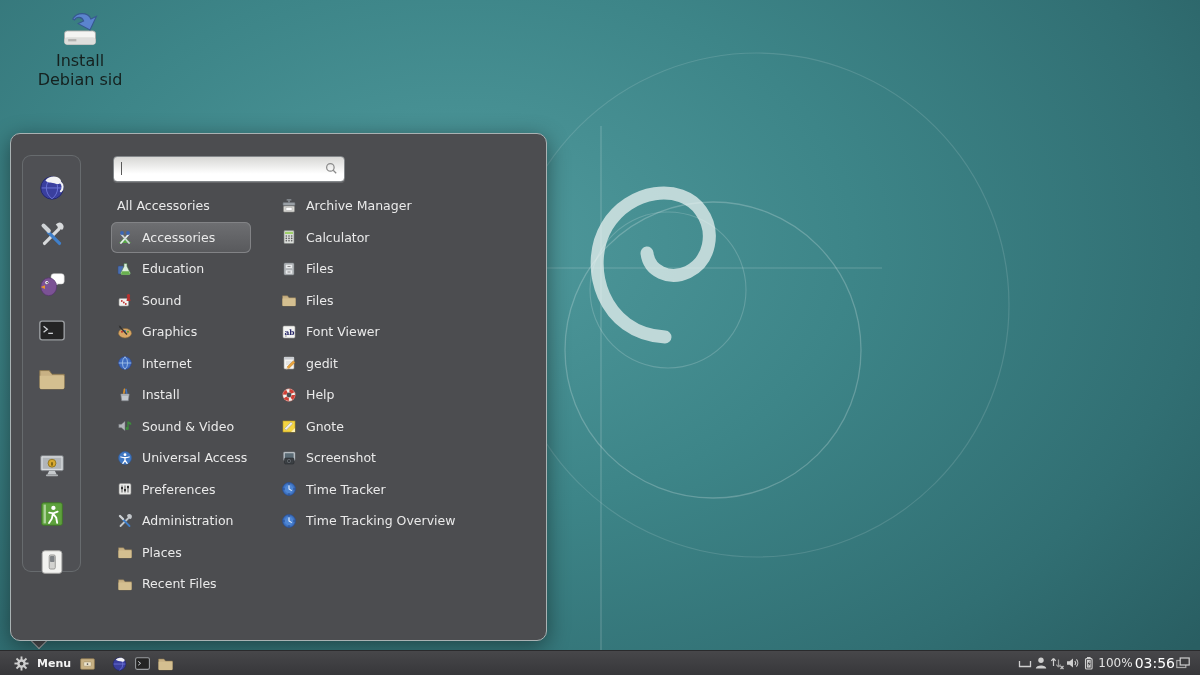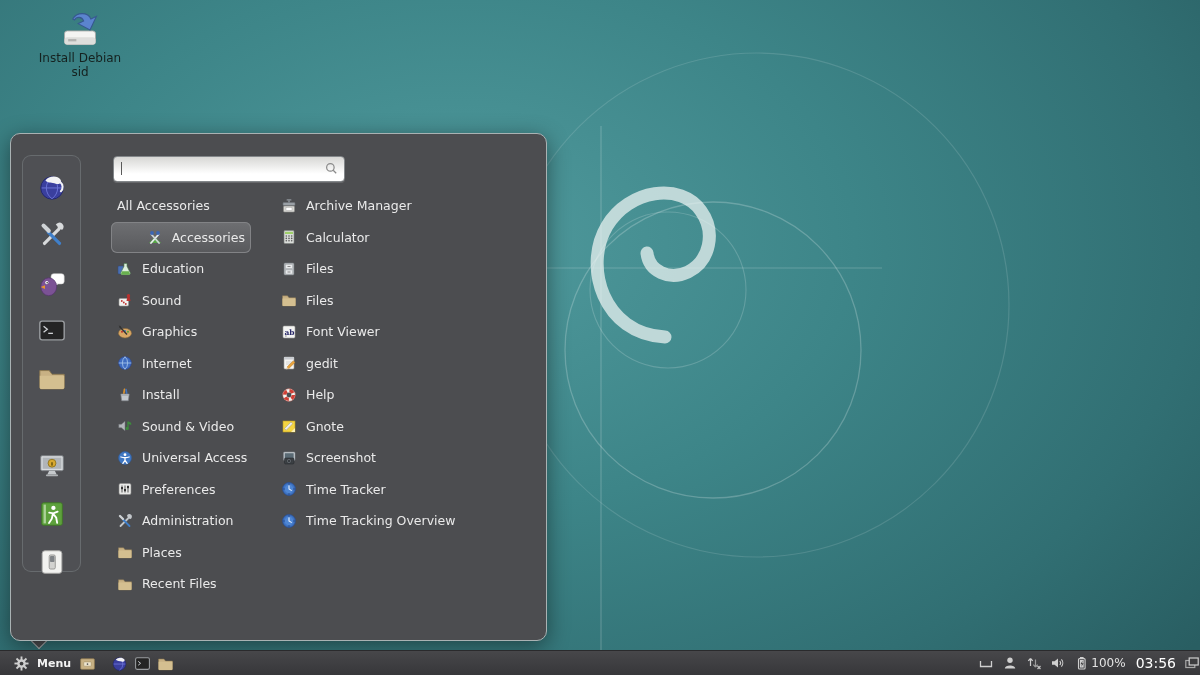--- a/index.html
+++ b/index.html
@@ -5,21 +5,21 @@
   html,body{margin:0;padding:0;}
   body{width:1200px;height:675px;overflow:hidden;font-family:"DejaVu Sans","Liberation Sans",sans-serif;}
   .desktop{position:relative;width:1200px;height:675px;overflow:hidden;
     background:radial-gradient(ellipse 950px 640px at 38% 36%, #509a9d 0%, #3d8588 42%, #316f73 78%, #295e62 100%);}
   svg{display:block;}
   .wallpaper-art{position:absolute;left:0;top:0;z-index:0;}
 
   
   .shortcut{position:absolute;left:32px;top:10px;width:96px;text-align:center;z-index:1;cursor:default;}
   .shortcut .drive{margin:0 auto;width:44px;height:40px;}
-  .shortcut .slabel{font-size:12px;color:#15211f;margin-top:1px;}
+  .shortcut .slabel{font-size:16px;color:#15211f;margin-top:1px;}
 
   
   .menu-popup{position:absolute;left:10px;top:133px;width:535px;height:506px;z-index:3;
     background:#4c4d50;border:1px solid #a9b2b3;border-radius:10px;
     box-shadow:0 5px 22px rgba(0,0,0,.45);}
   .menu-tail{position:absolute;left:31px;top:630px;width:15px;height:15px;background:#4c4d50;
     border-right:1px solid #a9b2b3;border-bottom:1px solid #a9b2b3;transform:rotate(45deg);z-index:2;}
 
   .menu-sidebar{position:absolute;left:11px;top:21px;width:59px;height:417px;
     background:rgba(82,84,87,.55);border:1px solid rgba(170,175,178,.28);border-radius:9px;
@@ -35,33 +35,33 @@
     background:transparent;font-size:12px;color:#333;font-family:"DejaVu Sans",sans-serif;}
   .search-box .caret{position:absolute;left:7px;top:5px;width:1px;height:13px;background:#5a5a5a;}
   .search-box .mag{position:absolute;right:5px;top:4px;width:15px;height:15px;}
 
   .columns{display:flex;margin-top:8px;}
   .cat-col{width:140px;margin-left:12px;flex:0 0 140px;}
   .app-col{margin-left:24px;flex:1;text-align:right;}
   .mrow{display:flex;align-items:center;gap:9px;height:31.5px;padding:0 6px;border-radius:6px;
     color:#eaeaea;font-size:12.5px;cursor:pointer;white-space:nowrap;}
   .mrow .ic{width:16px;height:16px;flex:0 0 16px;}
-  .mrow.selected{background:linear-gradient(#6e6f72,#58595c);box-shadow:inset 0 0 0 1px #828386;justify-content:flex-end;}
+  .mrow.selected{background:linear-gradient(#6e6f72,#58595c);box-shadow:inset 0 0 0 1px #828386;}
 
   
   .panel{position:absolute;left:0;bottom:0;width:1200px;height:25px;z-index:4;
     background:linear-gradient(#47474a,#37373a);border-top:1px solid #2a2a2c;
     display:flex;align-items:center;box-sizing:border-box;color:#e8e8e8;}
   .panel-left{display:flex;align-items:center;padding-left:8px;gap:0;}
   .menu-button{display:flex;align-items:center;gap:8px;padding:0 6px;height:25px;cursor:pointer;}
   .menu-button .mlabel{font-size:11px;font-weight:bold;color:#f2f2f2;}
   .pbtn{width:20px;height:25px;display:flex;align-items:center;justify-content:center;cursor:pointer;}
   .pbtn svg{width:17px;height:17px;}
   .launchers{display:flex;align-items:center;margin-left:12px;gap:3px;}
-  .panel-right{margin-left:auto;display:flex;align-items:center;gap:8px;}
+  .panel-right{margin-left:auto;display:flex;align-items:center;padding-right:9px;}
   .tray-ic{width:16px;height:16px;cursor:pointer;}
   .battery-wrap{display:flex;align-items:center;gap:1px;cursor:pointer;}
   .pct{font-size:12px;color:#e2e2e2;}
   .clock{font-size:14px;font-weight:normal;color:#ffffff;margin-left:2px;cursor:pointer;}
 </style>
 </head>
 <body>
 
 <div class="desktop">
 

